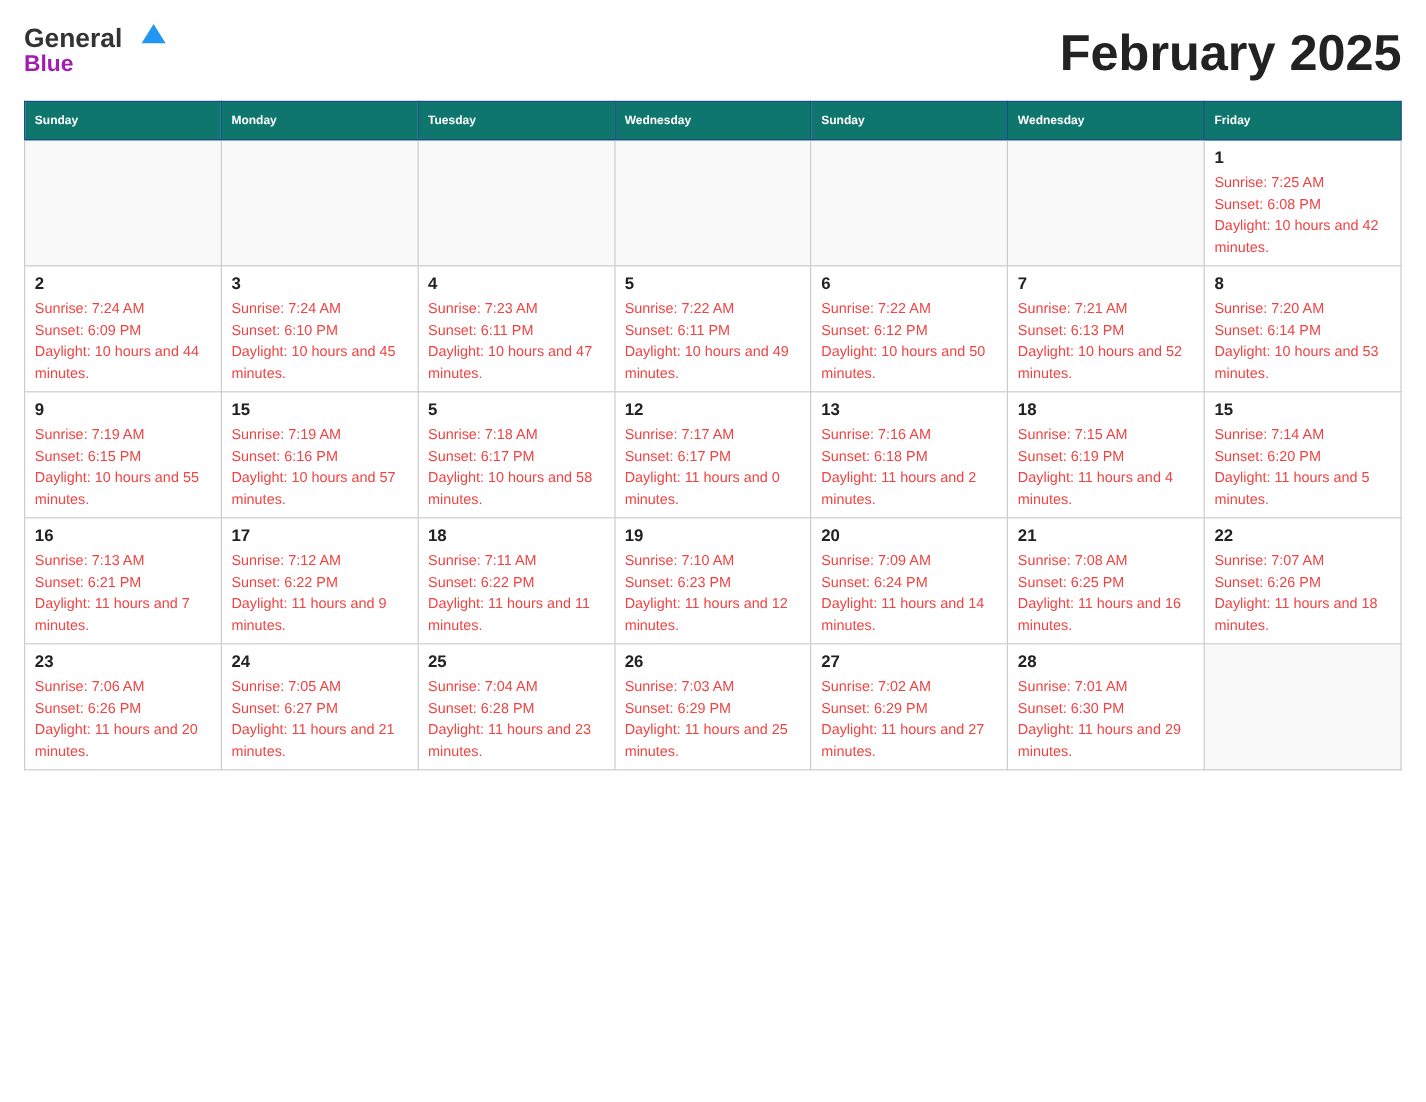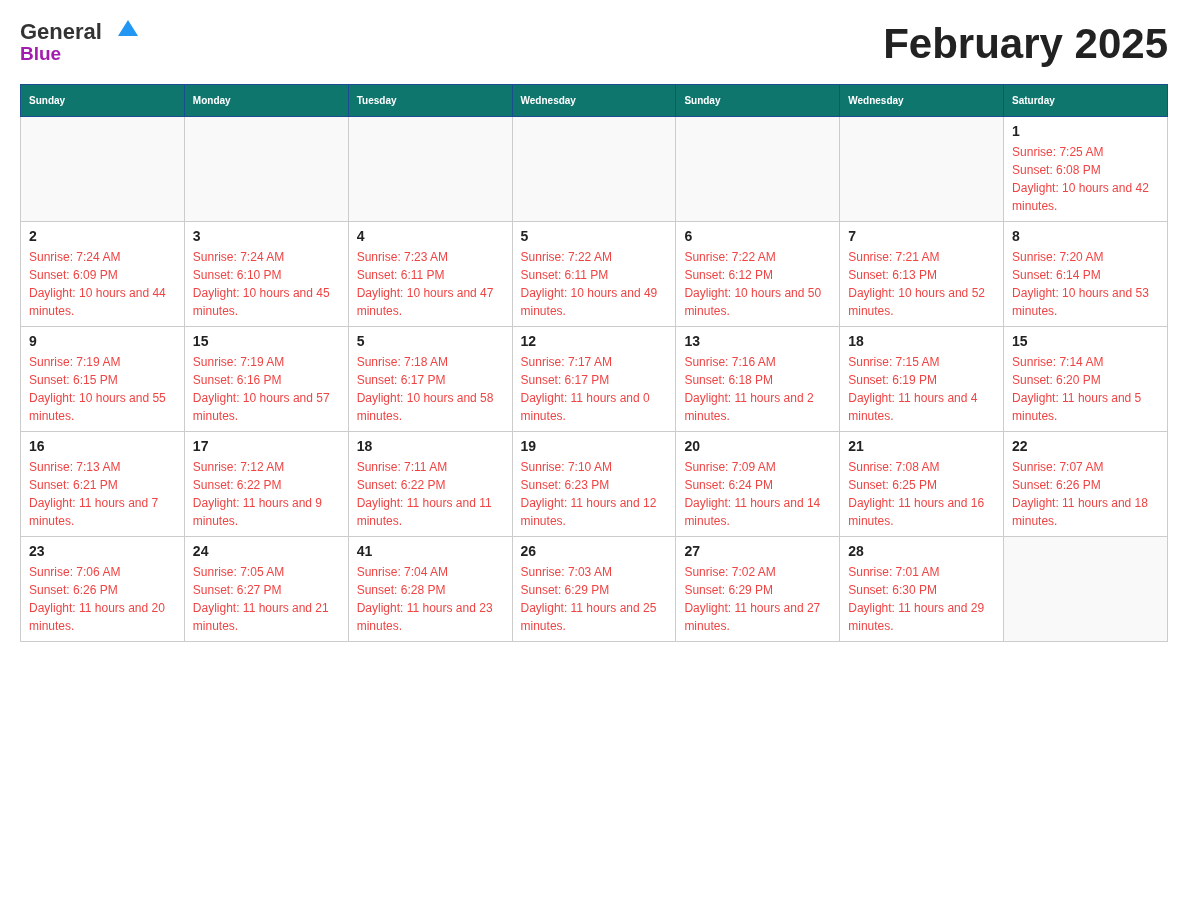--- a/index.html
+++ b/index.html
@@ -108,21 +108,21 @@
 
 <table class="calendar">
   <thead>
     <tr>
     <th>Sunday</th>
         <th>Monday</th>
         <th>Tuesday</th>
         <th>Wednesday</th>
         <th>Sunday</th>
         <th>Wednesday</th>
-        <th>Saturday</th>
+        <th>Friday</th>
       </tr>
   </thead>
   <tbody id="calendar-body">
   <tr class="week-row">
         <td class="empty-cell"></td>
         <td class="empty-cell"></td>
         <td class="empty-cell"></td>
         <td class="empty-cell"></td>
         <td class="empty-cell"></td>
         <td class="empty-cell"></td>
@@ -224,21 +224,21 @@
       <tr class="week-row">
         <td>
           <div class="day-number">23</div>
           <div class="day-info">Sunrise: 7:06 AM<br>Sunset: 6:26 PM<br>Daylight: 11 hours and 20 minutes.</div>
         </td>
         <td>
           <div class="day-number">24</div>
           <div class="day-info">Sunrise: 7:05 AM<br>Sunset: 6:27 PM<br>Daylight: 11 hours and 21 minutes.</div>
         </td>
         <td>
-          <div class="day-number">41</div>
+          <div class="day-number">25</div>
           <div class="day-info">Sunrise: 7:04 AM<br>Sunset: 6:28 PM<br>Daylight: 11 hours and 23 minutes.</div>
         </td>
         <td>
           <div class="day-number">26</div>
           <div class="day-info">Sunrise: 7:03 AM<br>Sunset: 6:29 PM<br>Daylight: 11 hours and 25 minutes.</div>
         </td>
         <td>
           <div class="day-number">27</div>
           <div class="day-info">Sunrise: 7:02 AM<br>Sunset: 6:29 PM<br>Daylight: 11 hours and 27 minutes.</div>
         </td>

